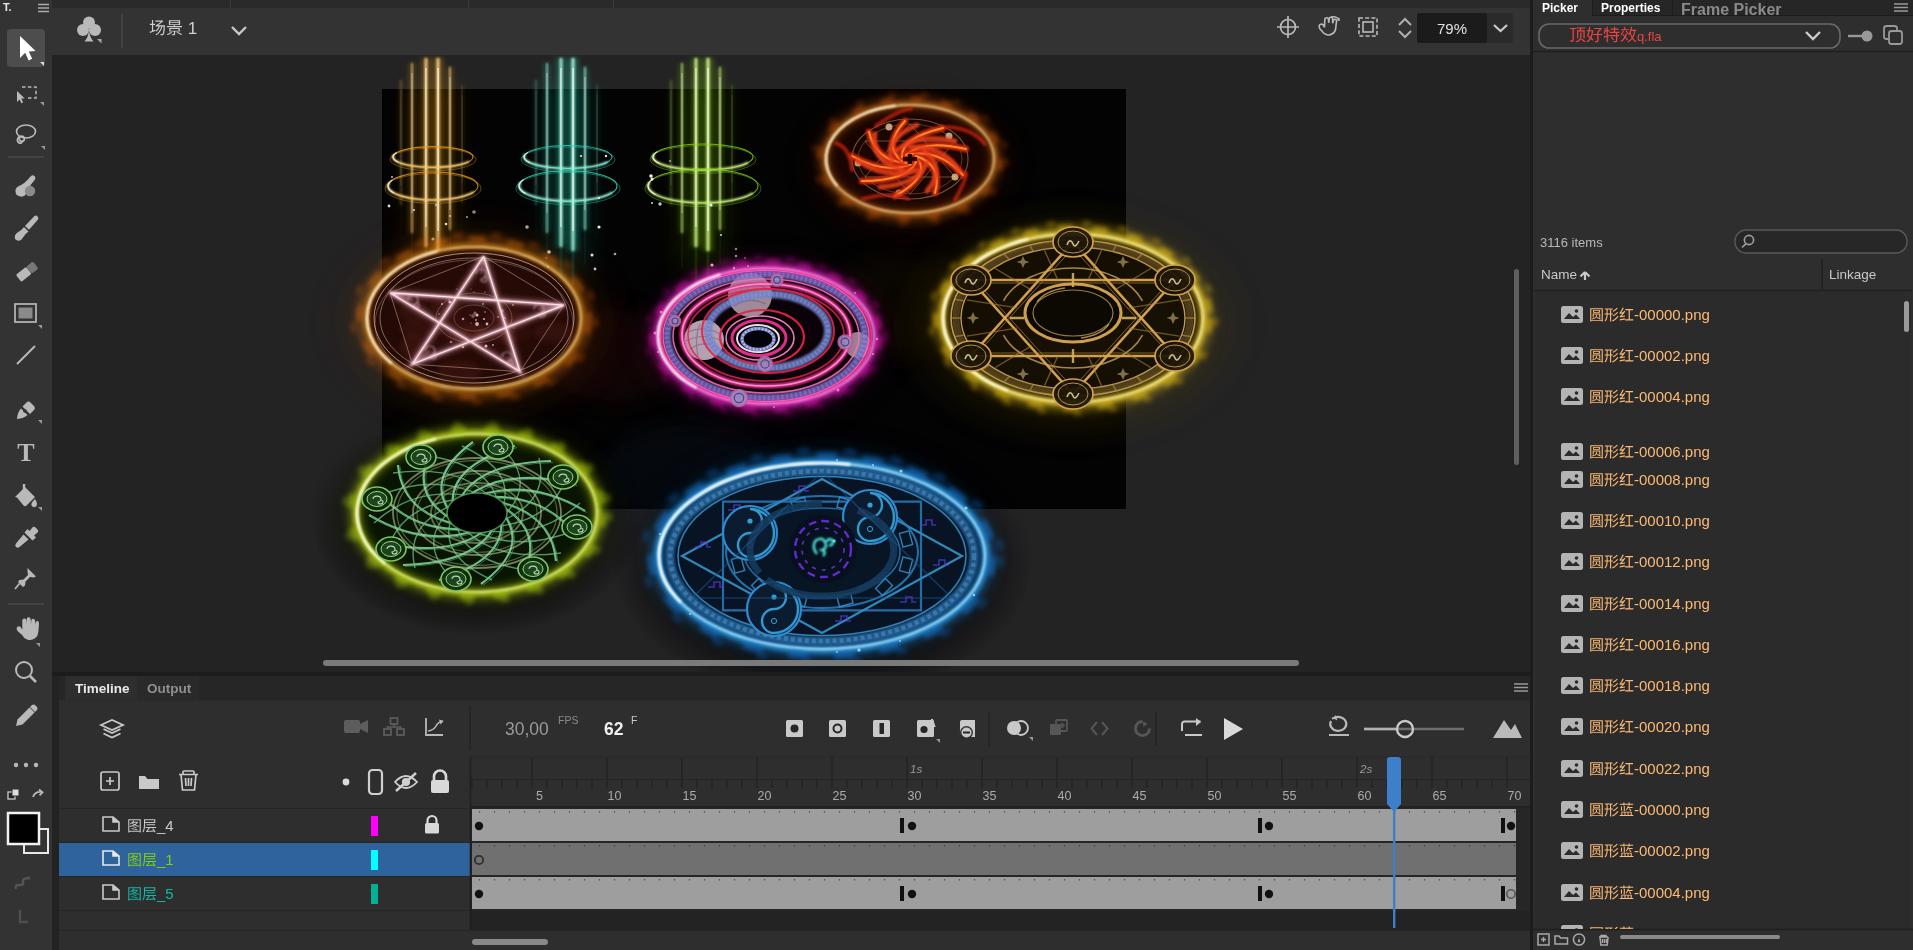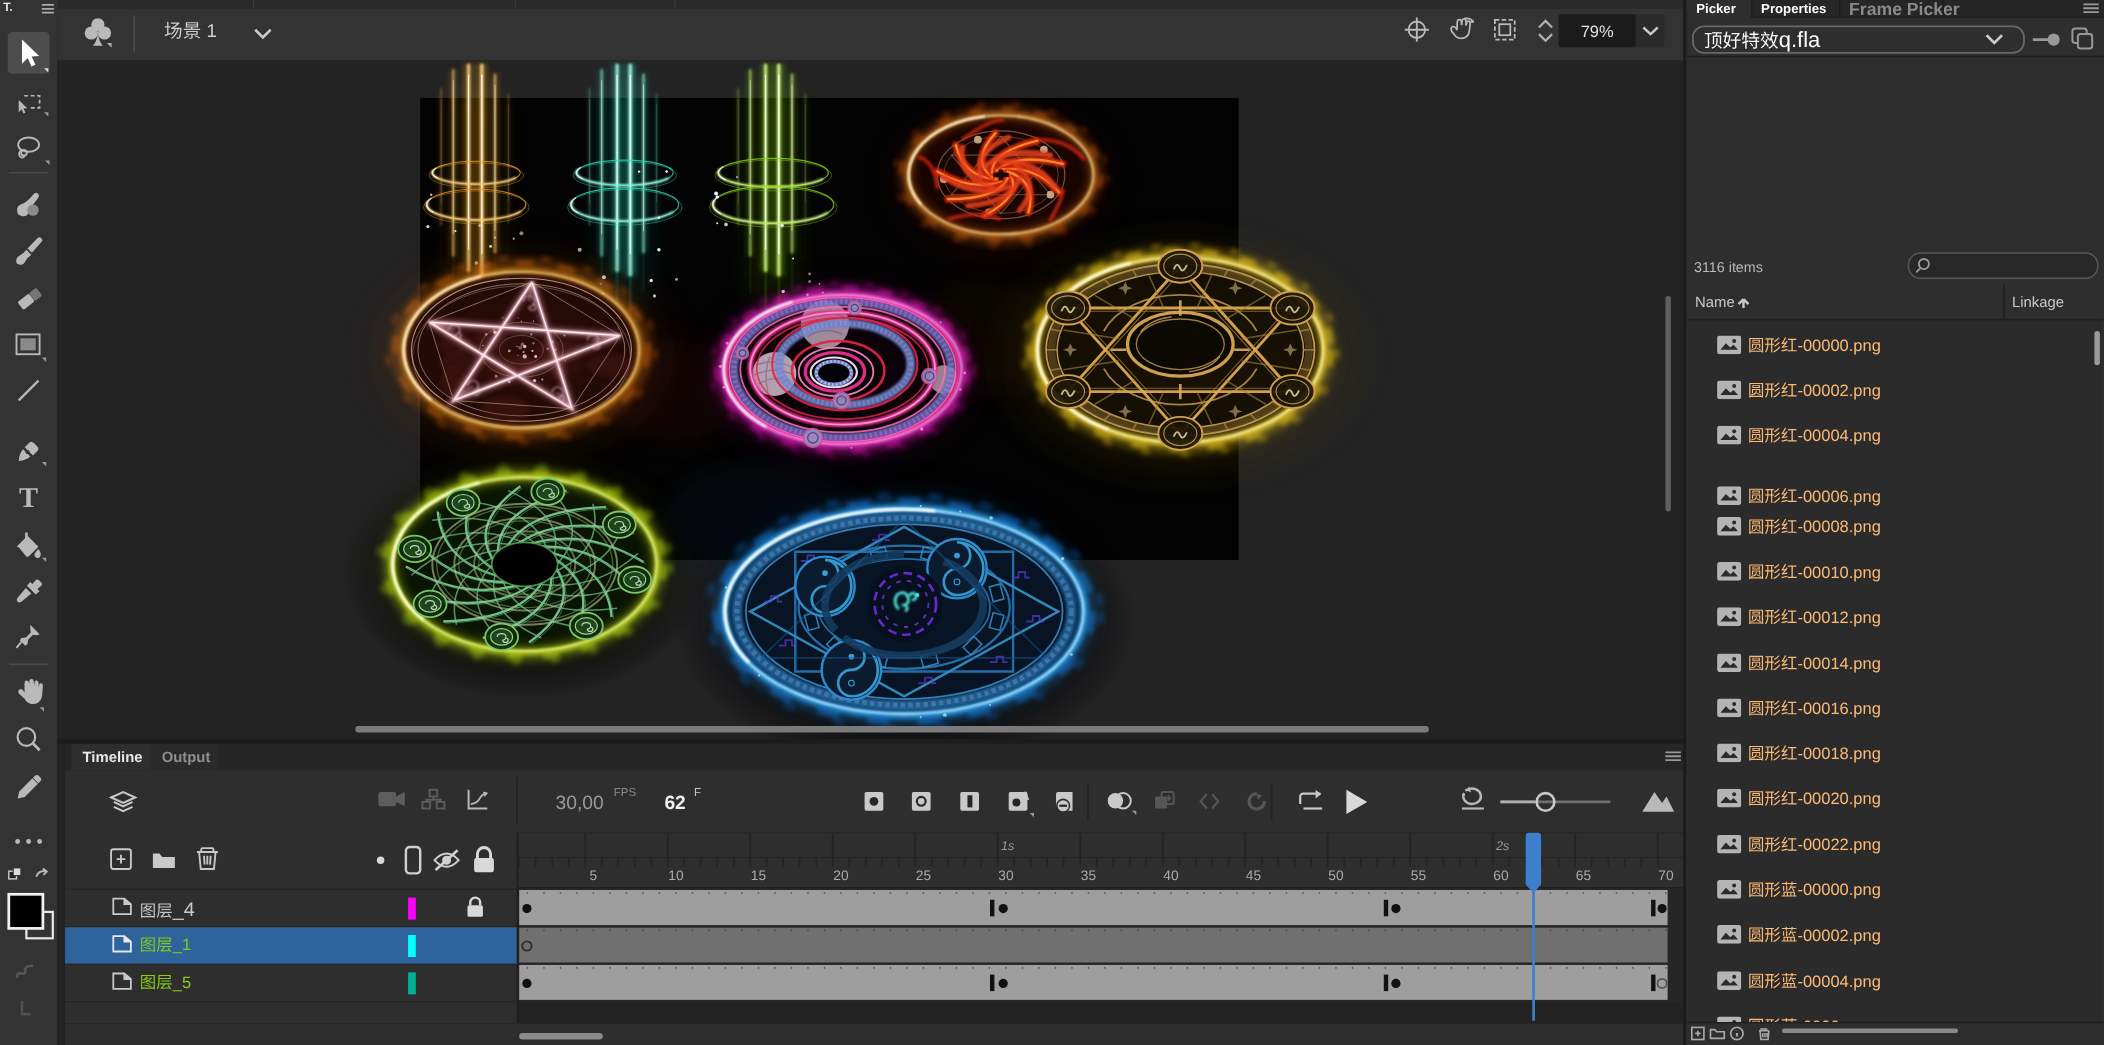--- a/index.html
+++ b/index.html
@@ -853,31 +853,31 @@
           <path d="M10 0 l6 5 l-6 0 z" fill="#c9c9c9"></path>
         </g>
         <rect x="312" y="208" width="7" height="20" fill="#00b294"></rect>
 <rect x="412" y="235" width="1066" height="19" fill="#232323"></rect>
 <path d="M0 254.5 h1478" stroke="#262626" stroke-width="1.2"></path>
 <rect x="413" y="263" width="76" height="6" rx="3" fill="#8a8a8a"></rect>
 <path d="M411.5 81 v173" stroke="#1f1f1f" stroke-width="1.6"></path>
 <path d="M1328 81 a3 3 0 0 1 3 -3 l8 0 a3 3 0 0 1 3 3 l0 44 l-7 8 l-7 -8 z" transform="translate(0,3)" fill="#3e7fcb"></path>
 <rect x="1334" y="133" width="2.4" height="119" fill="#3e7fcb"></rect>
       </svg>
-      <div style="position:absolute;left:68px;top:141px;font-size:18px;color:#c9c9c9"><svg class="cj" width="15" height="15" style="vertical-align:-2px">
+      <div style="position:absolute;left:68px;top:141px;font-size:15px;color:#c9c9c9"><svg class="cj" width="15" height="15" style="vertical-align:-2px">
           <use href="#g-tu"></use>
         </svg><svg class="cj" width="15" height="15" style="vertical-align:-2px">
           <use href="#g-ceng"></use>
         </svg>_4</div>
       <div style="position:absolute;left:68px;top:175px;font-size:15px;color:#84cc16"><svg class="cj" width="15" height="15" style="vertical-align:-2px">
           <use href="#g-tu"></use>
         </svg><svg class="cj" width="15" height="15" style="vertical-align:-2px">
           <use href="#g-ceng"></use>
         </svg>_1</div>
-      <div style="position:absolute;left:68px;top:209px;font-size:15px;color:#84cc16"><svg class="cj" width="15" height="15" style="vertical-align:-2px">
+      <div style="position:absolute;left:68px;top:209px;font-size:15px;color:#14b8a6"><svg class="cj" width="15" height="15" style="vertical-align:-2px">
           <use href="#g-tu"></use>
         </svg><svg class="cj" width="15" height="15" style="vertical-align:-2px">
           <use href="#g-ceng"></use>
         </svg>_5</div>
     </div>
   <div class="abs" id="toolbar">
   <div style="position:absolute;left:3px;top:1px;color:#e8e8e8;font-size:11px;font-weight:bold">T.</div>
   <svg width="52" height="950" style="position:absolute;left:0;top:0">
     <g stroke="#aaa" stroke-width="1.6" fill="none">
       <path d="M38 4.5h11M38 8h11M38 11.5h11"></path>
@@ -1008,21 +1008,21 @@
       <g transform="translate(0,931)" stroke="#a9a9a9" stroke-width="1.5" fill="none">
         <rect x="5" y="3" width="11" height="11"></rect>
         <path d="M8 8.5 h5 M10.5 6 v5"></path>
         <path d="M22 13 v-8 l4 0 l1.5 2 l7 0 l0 6 z"></path>
         <circle cx="46" cy="8.5" r="5.6"></circle>
         <path d="M46 6 v0.2 M46 8.2 v3" stroke-width="1.9"></path>
         <path d="M66 6 h9 M68 6 v-1.5 h5 v1.5 M67 6 l0.8 8 h6.5 l0.8 -8 M69.5 8 v4 M71.5 8 v4 M73.5 8 v4" stroke-width="1.4"></path>
       </g>
       <rect x="87" y="935" width="160" height="4" rx="2" fill="#8a8a8a"></rect>
     </svg>
-    <div style="position:absolute;left:16px;top:26px;font-size:20px;color:#ffffff"><svg class="cj" width="17" height="17" style="vertical-align:-2px">
+    <div style="position:absolute;left:36px;top:26px;font-size:13px;color:#ef4444"><svg class="cj" width="17" height="17" style="vertical-align:-2px">
           <use href="#g-ding"></use>
         </svg><svg class="cj" width="17" height="17" style="vertical-align:-2px">
           <use href="#g-hao"></use>
         </svg><svg class="cj" width="17" height="17" style="vertical-align:-2px">
           <use href="#g-te"></use>
         </svg><svg class="cj" width="17" height="17" style="vertical-align:-2px">
           <use href="#g-xiao"></use>
         </svg>q.fla</div>
     <div id="liblist">
 <div class="lrow" style="top:303px"><svg class="licon" width="22" height="17" viewBox="0 0 22 17">

